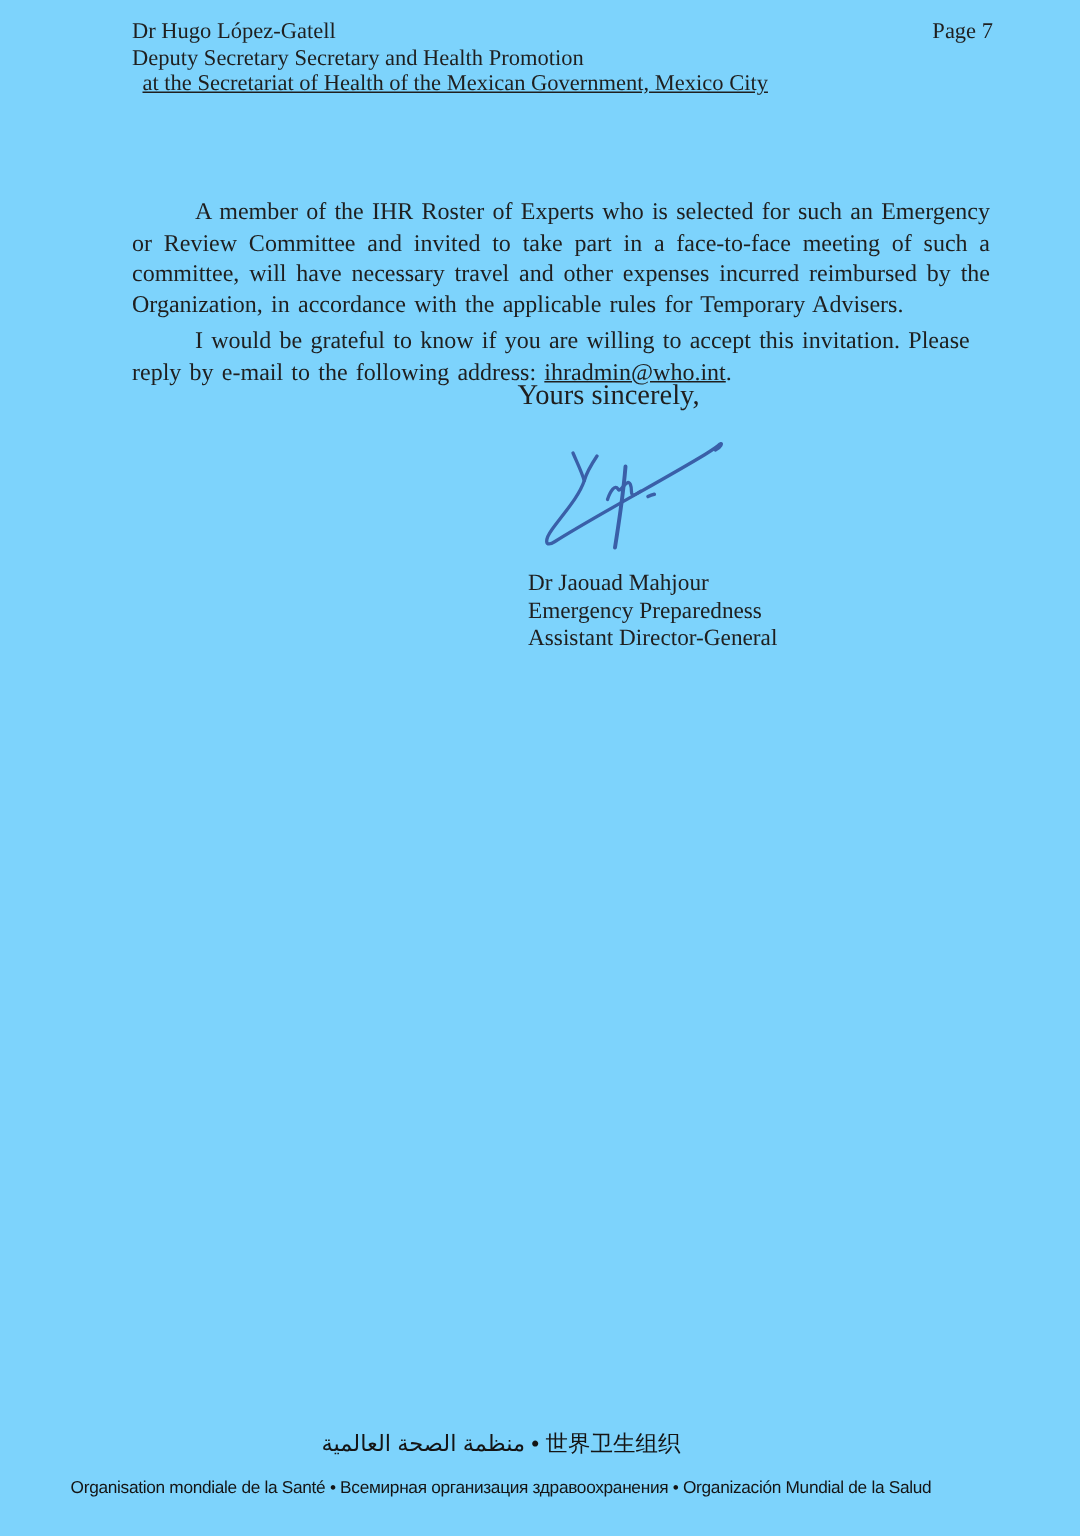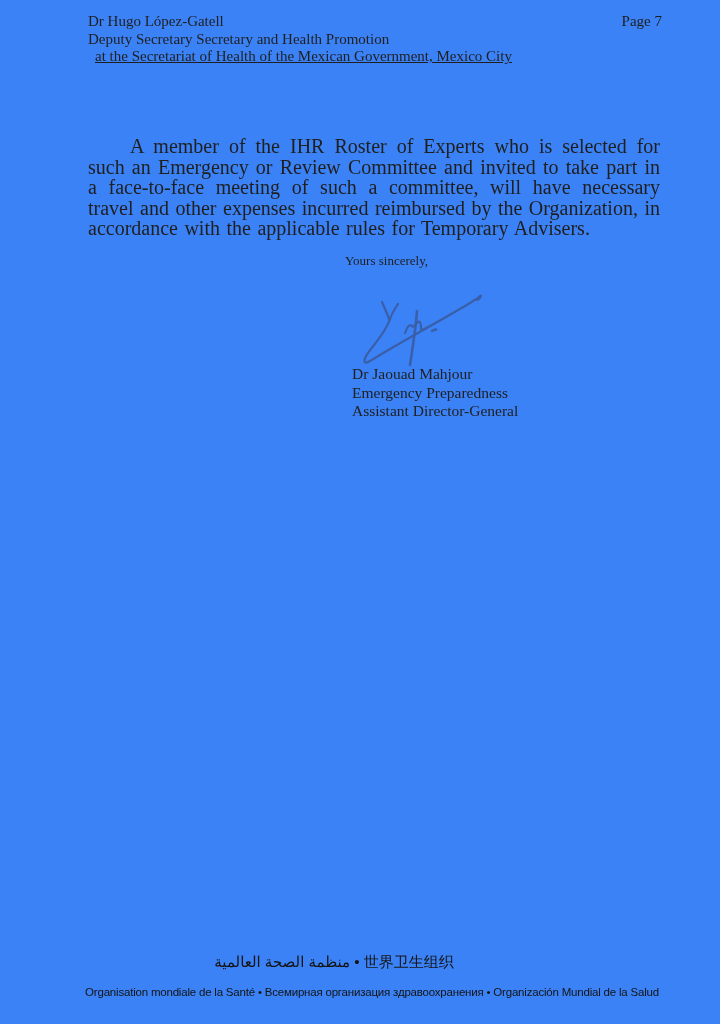--- a/index.html
+++ b/index.html
@@ -4,21 +4,21 @@
 <style>
   html, body {
     margin: 0;
     padding: 0;
     background: #ffffff;
   }
   .page {
     position: relative;
     width: 720px;
     height: 1024px;
-    background: #3b82f6;
+    background: #7dd3fc;
     font-family: "Liberation Serif", serif;
     color: #1f1f1f;
     overflow: hidden;
   }
 
   
   .header {
     position: absolute;
     top: 13px;
     left: 88px;
@@ -34,52 +34,52 @@
   .recipient-affiliation {
     padding-left: 7px;
     text-decoration: underline;
   }
 
   
   .para {
     position: absolute;
     left: 88px;
     width: 572px;
-    font-size: 20px;
+    font-size: 16px;
     line-height: 20.6px;
     text-indent: 42px;
     word-spacing: 1.5px;
   }
   .para-justified { text-align: justify; }
   .para-reimbursement { top: 116px; }
   .para-reply { top: 202px; }
   .email-link {
     color: inherit;
     text-decoration: underline;
     cursor: pointer;
   }
   .closing {
     position: absolute;
     left: 345px;
     top: 253px;
-    font-size: 13px;
+    font-size: 19px;
   }
 
   
   .signature-svg {
     position: absolute;
     left: 352px;
     top: 284px;
     width: 150px;
     height: 90px;
   }
   .sig-block {
     position: absolute;
     left: 352px;
-    top: 365px;
+    top: 380px;
     font-size: 15.5px;
     line-height: 18.6px;
   }
 
   
   .footer-line {
     position: absolute;
     left: 0;
     width: 668px;
     text-align: center;
@@ -88,39 +88,39 @@
     color: #141414;
   }
   .footer-line1 {
     top: 953px;
     font-size: 15px;
   }
   .footer-line2 {
     top: 986px;
     font-size: 11.5px;
     letter-spacing: -0.2px;
-    padding-left: 38px;
   }
 </style>
 </head>
 <body>
 
 <div class="page">
 
   <div class="header">
     <div class="header-row1">
       <span>Dr Hugo López-Gatell</span>
       <span>Page 7</span>
     </div>
     <div>Deputy Secretary Secretary and Health Promotion</div>
     <div class="recipient-affiliation">at the Secretariat of Health of the Mexican Government, Mexico City</div>
   </div>
 
   <p class="para para-justified para-reimbursement">A member of the IHR Roster of Experts who is selected for such an Emergency or Review Committee and invited to take part in a face-to-face meeting of such a committee, will have necessary travel and other expenses incurred reimbursed by the Organization, in accordance with the applicable rules for Temporary Advisers.</p>
 
+  <p class="para para-reply"><span>I would be grateful to know if you are willing to accept this invitation. Please reply by e-mail to the following address: </span><a class="email-link">ihradmin@who.int</a><span>.</span></p>
 
   <div class="closing">Yours sincerely,</div>
 
   <svg class="signature-svg" viewBox="0 0 150 90" fill="none" stroke-linecap="round" stroke-linejoin="round">
     <path stroke-width="2.2" d="M30,18 C33,25 36,31 37.5,36.5" stroke="#3a5fa8"></path>
     <path stroke-width="2.2" d="M46,20 C42,26 39,31 37.5,36.5 C34,47 24,58 16,69 C11,76 11,81.5 18,77 C44,60.5 90,36 118,19 C122,16.5 126,14 128,12 C130,10.6 128.5,14.5 125,16" stroke="#3a5fa8"></path>
     <path stroke-width="2.6" d="M65,27 C64,40 61,62 58,81" stroke="#3a5fa8"></path>
     <path stroke-width="2.2" d="M53,49 C55,43 58,39 60,42 C61,44.5 63,40 66,38 C68,36.5 69,40 69,44 C69,47.5 72,45.5 75,43.5" stroke="#3a5fa8"></path>
     <path stroke-width="2.4" d="M80,47 C81.5,46.2 83,45.7 84.2,45.5" stroke="#3a5fa8"></path>
   </svg>

